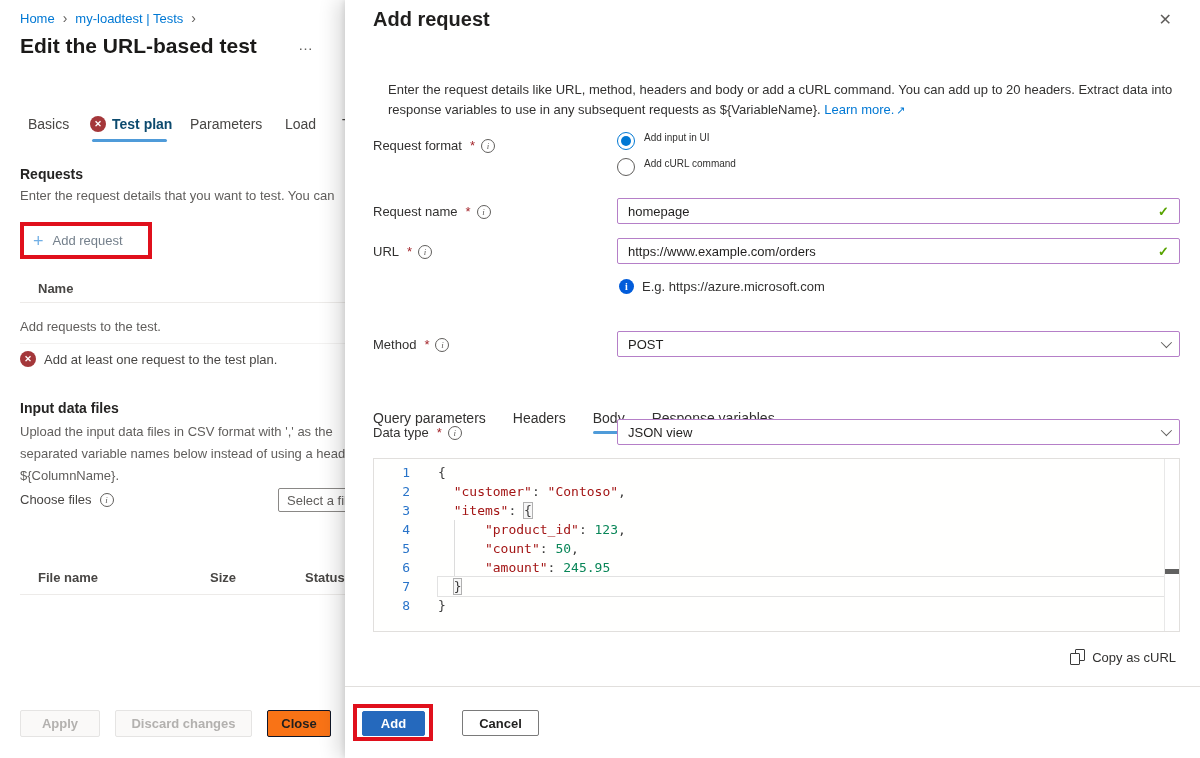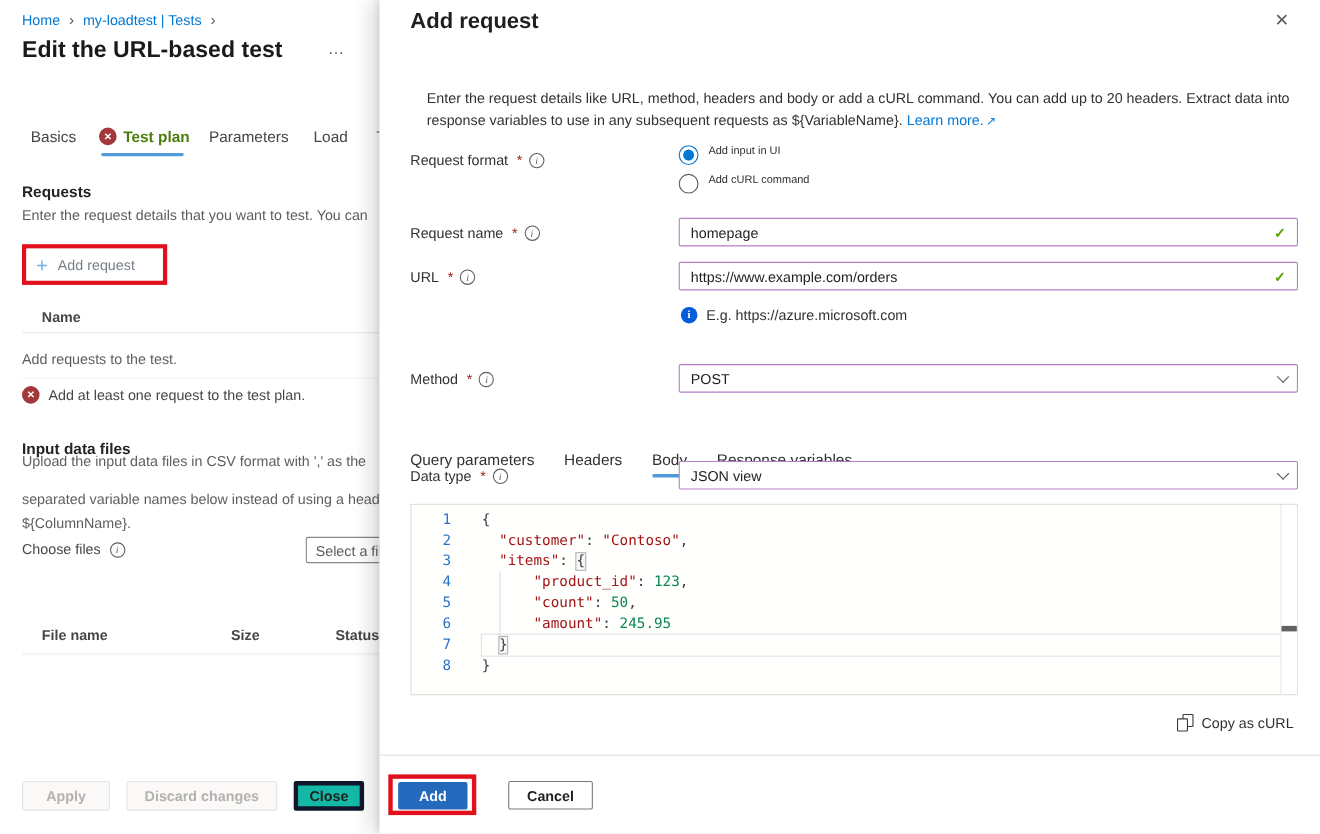--- a/index.html
+++ b/index.html
@@ -10,21 +10,21 @@
   
   .left-pane { position:absolute; left:0; top:0; width:345px; height:758px; overflow:hidden; background:#fff; }
   .breadcrumb { position:absolute; left:20px; top:10px; display:flex; gap:8px; align-items:center; font-size:13px; white-space:nowrap; }
   .breadcrumb a { color:#0078d4; text-decoration:none; }
   .crumb-sep { color:#605e5c; font-size:14px; }
   .page-title { position:absolute; left:20px; top:34px; font-size:21px; font-weight:700; color:#1b1a19; white-space:nowrap; }
   .title-more { position:absolute; left:298px; top:36px; color:#605e5c; font-size:15px; letter-spacing:1px; cursor:pointer; }
 
   .tabs { position:absolute; left:0; top:112px; width:345px; height:32px; font-size:14px; color:#484644; }
   .tab { position:absolute; top:4px; white-space:nowrap; cursor:pointer; }
-  .tab.active { font-weight:700; color:#4d7c0f; }
+  .tab.active { font-weight:700; color:#0c4a6e; }
   .tab-err-group { display:flex; align-items:center; gap:6px; }
   .tab-underline { position:absolute; left:92px; top:27px; width:75px; height:3px; background:#4f9bd9; border-radius:2px; }
 
   .err-badge { display:inline-flex; width:16px; height:16px; border-radius:50%; background:#a4373a;
     align-items:center; justify-content:center; flex:0 0 auto; }
   .err-badge::after { content:"✕"; color:#fff; font-size:9px; font-weight:700; line-height:1; }
 
   .section-h { position:absolute; left:20px; font-size:14px; font-weight:700; color:#252423; white-space:nowrap; }
   .body-text { position:absolute; left:20px; font-size:13px; color:#605e5c; white-space:nowrap; }
 
@@ -45,21 +45,21 @@
   .info-outline { display:inline-flex; width:14px; height:14px; border-radius:50%; border:1px solid #605e5c;
     align-items:center; justify-content:center; color:#605e5c; font-size:9px; font-style:italic;
     font-family:"Liberation Serif", serif; }
   .select-file-btn { position:absolute; left:278px; top:488px; width:90px; height:24px; border:1px solid #8a8886;
     background:#fff; border-radius:2px; font-size:13px; color:#605e5c; text-align:left; padding-left:8px;
     white-space:nowrap; overflow:hidden; cursor:pointer; }
 
   .left-footer-btn { position:absolute; top:710px; height:27px; border-radius:2px; font-size:13px; font-weight:700;
     display:flex; align-items:center; justify-content:center; cursor:default; }
   .btn-disabled { background:#faf9f8; border:1px solid #e5e4e3; color:#b3b1af; }
-  .btn-close { border:4px solid #0f172a; background:#14b8a6; color:#201f1e; cursor:pointer; }
+  .btn-close { border:1px solid #0f172a; background:#f97316; color:#201f1e; cursor:pointer; }
 
   
   .panel { position:absolute; left:345px; top:0; width:855px; height:758px; background:#fff; z-index:10;
     box-shadow:-8px 0 18px rgba(0,0,0,0.14), -2px 0 5px rgba(0,0,0,0.08); }
   .panel-title { position:absolute; left:28px; top:8px; font-size:20px; font-weight:700; color:#201f1e; }
   .panel-close { position:absolute; right:28px; top:12px; font-size:16px; color:#605e5c; cursor:pointer; line-height:1; }
 
   .panel-desc { position:absolute; left:28px; font-size:13px; color:#323130; white-space:nowrap;margin-left:15px; }
   .panel-desc a { color:#0078d4; text-decoration:none; }
   .ext-icon { color:#0078d4; font-size:11px; margin-left:2px; }
@@ -162,21 +162,21 @@
     <div class="hr" style="top:302px"></div>
     <div class="body-text" style="top:319px">Add requests to the test.</div>
     <div class="hr faint" style="top:343px"></div>
 
     <div class="error-row">
       <span class="err-badge"></span>
       <span>Add at least one request to the test plan.</span>
     </div>
 
     <div class="section-h" style="top:400px">Input data files</div>
-    <div class="body-text" style="top:412px">Upload the input data files in CSV format with ',' as the</div>
+    <div class="body-text" style="top:424px">Upload the input data files in CSV format with ',' as the</div>
     <div class="body-text" style="top:446px">separated variable names below instead of using a head</div>
     <div class="body-text" style="top:468px">${ColumnName}.</div>
 
     <div class="choose-row">
       <span>Choose files</span>
       <span class="info-outline">i</span>
     </div>
     <button class="select-file-btn">Select a fil</button>
 
     <div class="col-h" style="left:38px; top:570px">File name</div>

